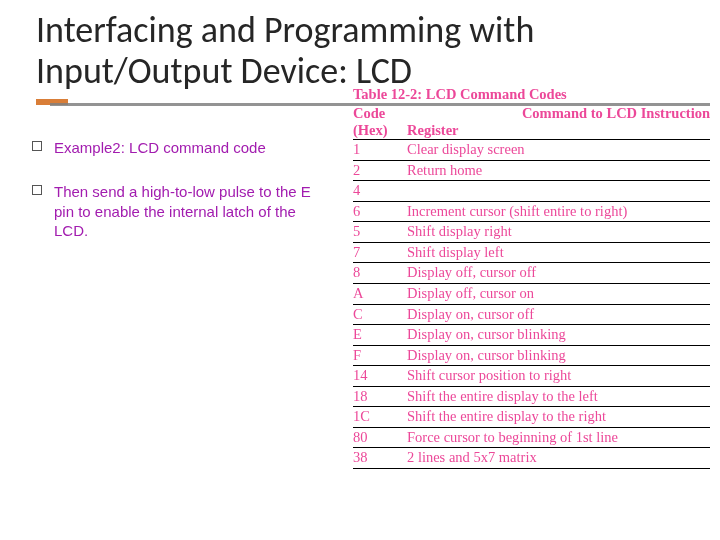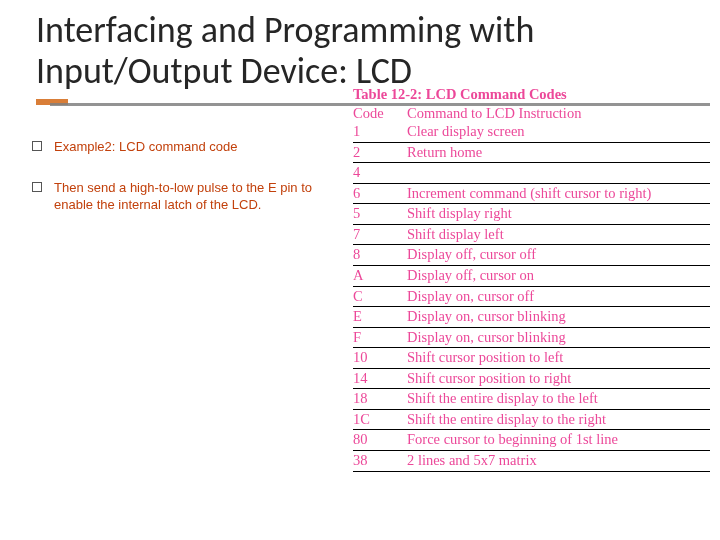--- a/index.html
+++ b/index.html
@@ -2,28 +2,28 @@
 <html><head>
 <meta charset="utf-8">
 <style>
   html,body{margin:0;padding:0;background:#fff;font-family:Arial,Helvetica,sans-serif;}
   .slide{width:720px;height:540px;position:relative;box-sizing:border-box;padding:10px 28px 12px 36px;}
   .title{font-family:"Segoe UI Light","Segoe UI",Calibri,Helvetica,sans-serif;font-size:36px;font-weight:400;color:#262626;line-height:1.15;margin-bottom:4px;}
   .accent{height:6px;background:#d97e38;width:32px;margin-top:6px;margin-bottom:14px;}
   .rule{position:absolute;left:50px;right:10px;top:103px;height:3px;background:#808080;opacity:.85;}
   .body{display:flex;gap:20px;position:absolute;left:28px;right:10px;top:128px;bottom:12px;}
   .left{width:305px;}
-  .bullets{list-style:none;margin:10px 0 0 0;padding:0;font-size:13px;color:#c2410c;line-height:1.32;}
+  .bullets{list-style:none;margin:10px 0 0 0;padding:0;font-size:15px;color:#a21caf;line-height:1.32;}
   .bullets>li{position:relative;padding-left:26px;margin-bottom:24px;}
   .bullets>li:before{content:"";position:absolute;left:4px;top:3px;width:10px;height:10px;border:1.3px solid #555;box-sizing:border-box;}
   .right{flex:1;font-family:"Times New Roman",Times,serif;font-size:14.5px;color:#ec4899;position:relative;top:-42px;}
   .tbl-title{font-weight:bold;margin-bottom:2px;}
-  .hdr{display:flex;font-weight:normal;}
+  .hdr{display:flex;font-weight:bold;gap:38px;}
   .hdr .c1{width:54px;}
-  .hdr .c2{flex:1;}
+  .hdr .c2{flex:1;text-align:right;}
   .sub{display:flex;border-bottom:1.2px solid #000;font-weight:bold;}
   .sub .c1{width:54px;}
   .sub .c2{flex:1;}
   .row{display:flex;border-bottom:1.2px solid #000;line-height:1.35;}
   .row .c1{width:54px;}
   .row .c2{flex:1;}
 </style>
 </head>
 <body>
 
@@ -39,35 +39,39 @@
         <li>Then send a high-to-low pulse to the E pin to enable the internal latch of the LCD.</li>
       </ul>
     </div>
 
     <div class="right">
       <div class="tbl-title">Table 12-2: LCD Command Codes</div>
       <div class="hdr">
         <div class="c1">Code</div>
         <div class="c2">Command to LCD Instruction</div>
       </div>
+      <div class="sub">
+        <div class="c1">(Hex)</div>
+        <div class="c2">Register</div>
+      </div>
       <div id="rows">
           <div class="row">
             <div class="c1">1</div>
             <div class="c2">Clear display screen</div>
           </div>
           <div class="row">
             <div class="c1">2</div>
             <div class="c2">Return home</div>
           </div>
           <div class="row">
             <div class="c1">4</div>
           </div>
           <div class="row">
             <div class="c1">6</div>
-            <div class="c2">Increment command (shift cursor to right)</div>
+            <div class="c2">Increment cursor (shift entire to right)</div>
           </div>
           <div class="row">
             <div class="c1">5</div>
             <div class="c2">Shift display right</div>
           </div>
           <div class="row">
             <div class="c1">7</div>
             <div class="c2">Shift display left</div>
           </div>
           <div class="row">
@@ -84,24 +88,20 @@
           </div>
           <div class="row">
             <div class="c1">E</div>
             <div class="c2">Display on, cursor blinking</div>
           </div>
           <div class="row">
             <div class="c1">F</div>
             <div class="c2">Display on, cursor blinking</div>
           </div>
           <div class="row">
-            <div class="c1">10</div>
-            <div class="c2">Shift cursor position to left</div>
-          </div>
-          <div class="row">
             <div class="c1">14</div>
             <div class="c2">Shift cursor position to right</div>
           </div>
           <div class="row">
             <div class="c1">18</div>
             <div class="c2">Shift the entire display to the left</div>
           </div>
           <div class="row">
             <div class="c1">1C</div>
             <div class="c2">Shift the entire display to the right</div>

